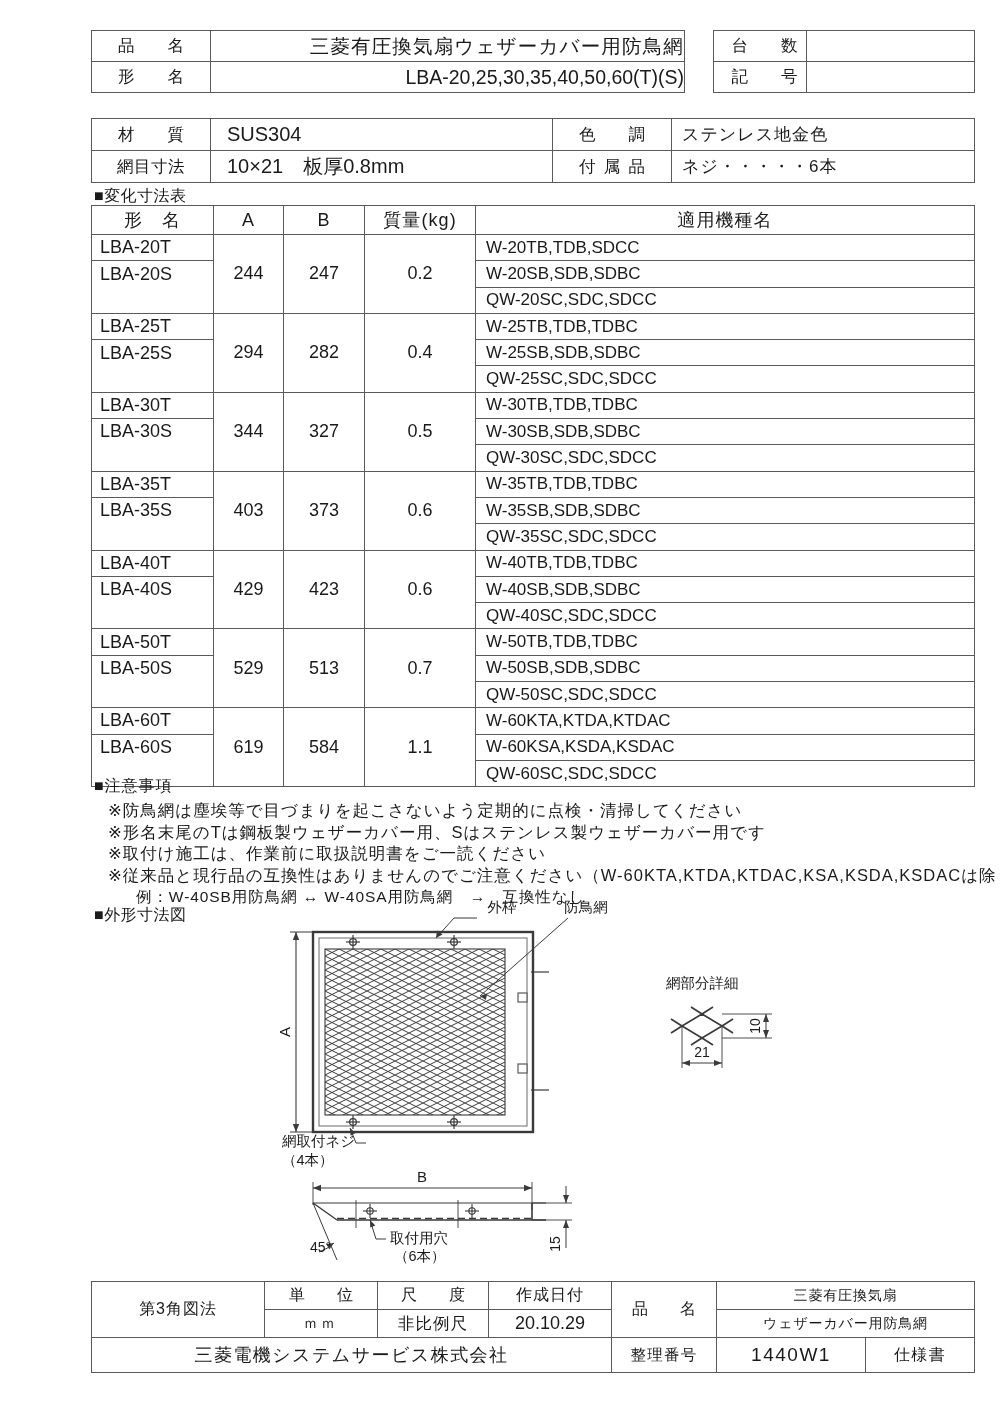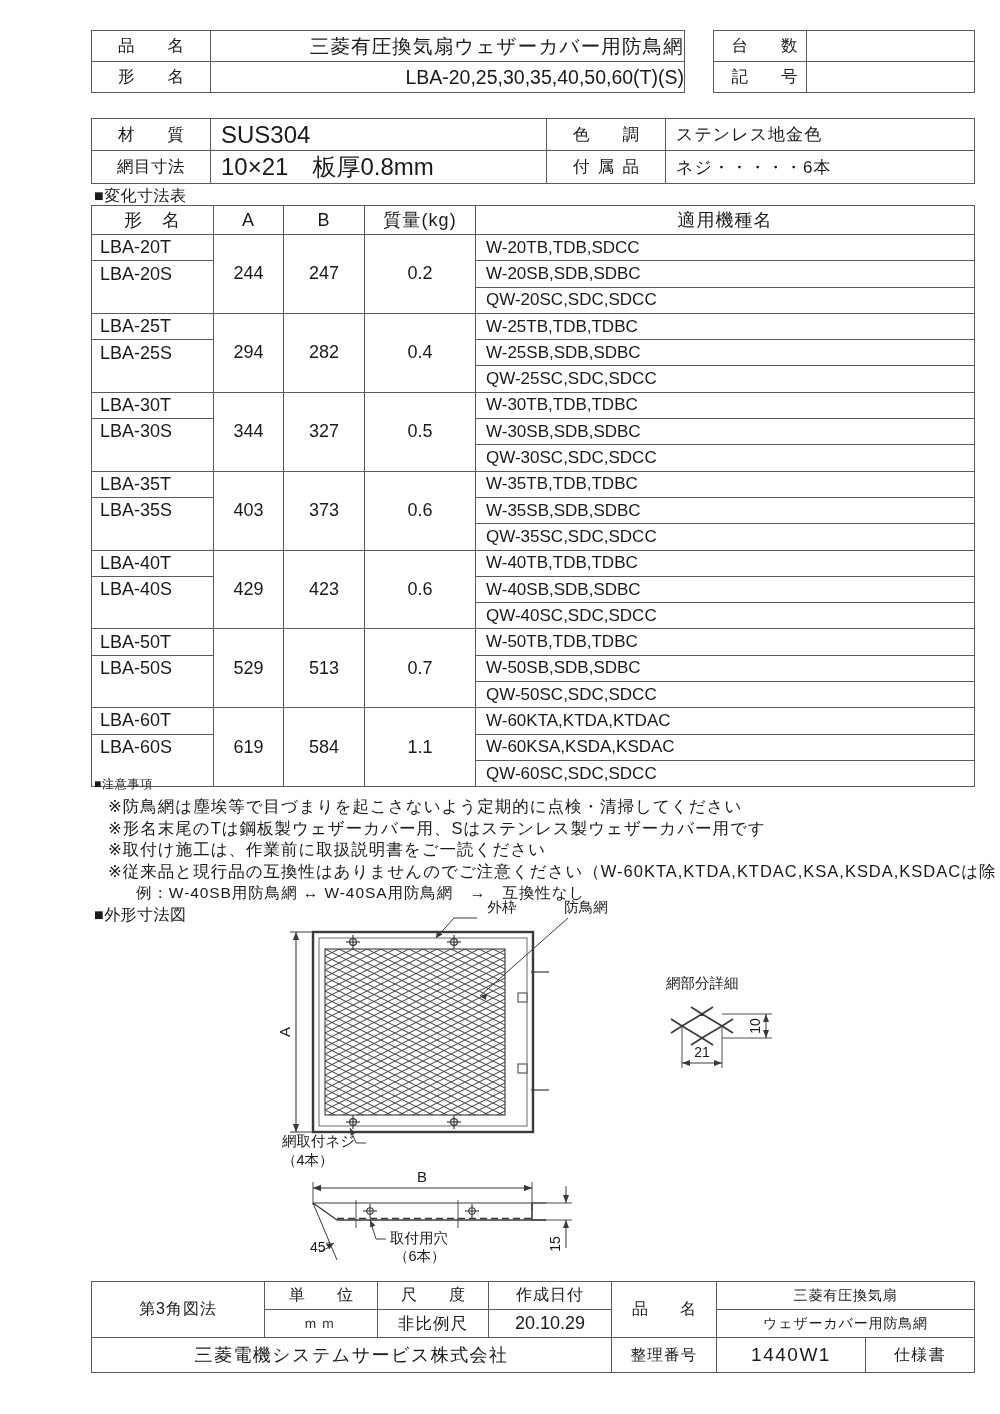--- a/index.html
+++ b/index.html
@@ -28,21 +28,21 @@
 
   #hdr2{position:absolute;left:697px;top:30px;width:262px;}
   #hdr2 td{height:30px;}
   #hdr2 .k{width:92px;text-align:right;}
   #hdr2 .v{width:168px;}
 
   
   #mat{position:absolute;left:75px;top:118px;width:884px;border-radius:25px;}
   #mat td{height:31px;}
   #mat .k{width:118px;}
-  #mat .v{width:325px;font-size:24px;padding-left:10px;}
+  #mat .v{width:325px;font-size:20px;padding-left:16px;}
   #mat .k2{width:118px;}
   #mat .v2{width:auto;font-size:17px;padding-left:10px;}
 
   
   .cap{position:absolute;font-size:16px;letter-spacing:.03em;}
 
   
   #dim{position:absolute;left:75px;top:205px;width:884px;}
   #dim td{border:1.2px solid #5a5a5a;}
   #dim .hrow td{height:28px;font-size:18px;}
@@ -54,21 +54,21 @@
   #dim .mod{font-size:18px;padding-left:8px;}
   #dim .num{font-size:18px;}
   #dim .app{font-size:17px;padding-left:10px;}
   #dim tr.r td{height:25.3px;}
   #dim td.nb{border-bottom:none;}
   #dim td.nt{border-top:none;}
   #dim .thin{border-bottom:1.2px solid #5a5a5a;}
 
   
   #notes{position:absolute;left:78px;top:776px;width:884px;}
-  #notes .hd{font-size:12px;margin-bottom:3px;}
+  #notes .hd{font-size:16px;margin-bottom:3px;}
   #notes .ln{font-size:16.5px;line-height:21.6px;margin-left:14px;white-space:nowrap;}
   #notes .sub{font-size:15.5px;line-height:21px;margin-left:42px;white-space:nowrap;}
 
   
   #draw{position:absolute;left:78px;top:900px;width:884px;height:370px;}
   #draw svg{display:block;}
 
   
   #tb{position:absolute;left:75px;top:1281px;width:884px;}
   #tb td{border:1.2px solid #5a5a5a;}

